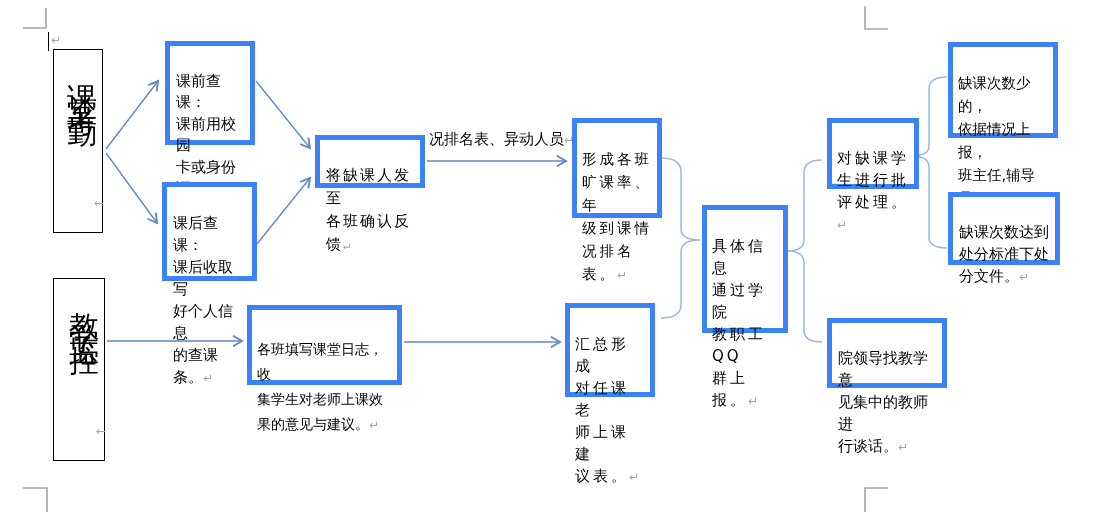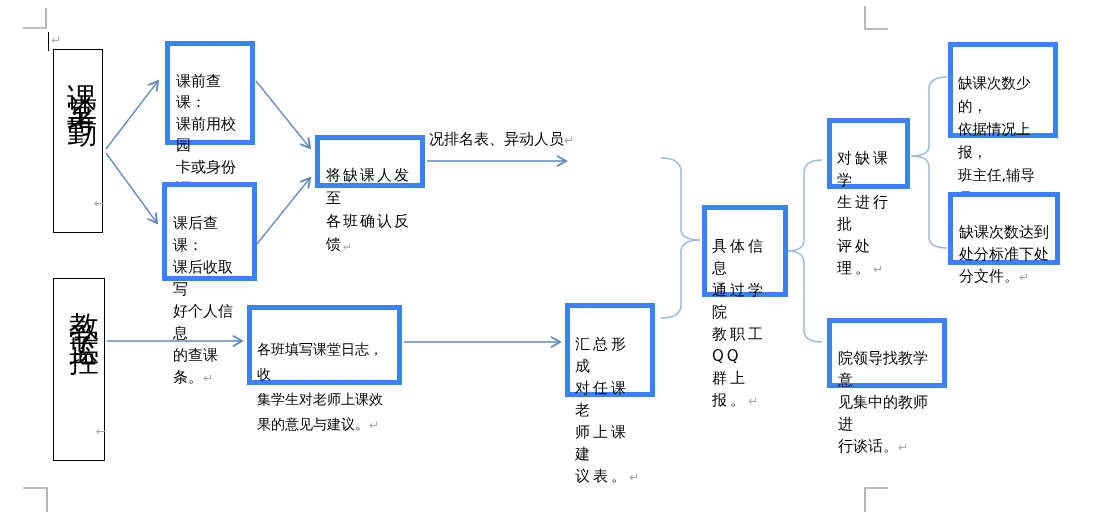--- a/index.html
+++ b/index.html
@@ -126,42 +126,48 @@
 
   <div class="node spread2" style="left:315px; top:135px; width:110px; height:53px; line-height:23px; padding-top:2px;font-family:Liberation Mono, monospace;">
     <span>将缺课人发至
 各班确认反馈</span><span class="mark">↵</span>
   </div>
 
   <div class="label" style="left:429px; top:130px;">
     <span>况排名表、异动人员</span><span class="mark">↵</span>
   </div>
 
+  <div class="node spread" style="left:572px; top:118px; width:90px; height:100px; line-height:23px; font-size:14.5px; padding:2px 5px;">
+    <span>形成各班
+旷课率、年
+级到课情
+况排名表。</span><span class="mark">↵</span>
+  </div>
 
   <div class="node spread" style="left:565px; top:303px; width:90px; height:94px; padding:3px 5px;">
     <span>汇总形成
 对任课老
 师上课建
 议表。</span><span class="mark">↵</span>
   </div>
 
   <div class="node" style="left:247px; top:305px; width:155px; height:80px; line-height:25px; font-size:14px; padding:2px 5px;">
     <span>各班填写课堂日志，收
 集学生对老师上课效
 果的意见与建议。</span><span class="mark">↵</span>
   </div>
 
-  <div class="node spread" style="left:702px; top:205px; width:86px; height:92px; padding:3px 5px;">
+  <div class="node spread" style="left:702px; top:205px; width:86px; height:128px; padding:3px 5px;">
     <span>具体信息
 通过学院
 教职工 QQ
 群上报。</span><span class="mark">↵</span>
   </div>
 
-  <div class="node spread" style="left:827px; top:118px; width:83px; height:71px; padding:2px 5px;">
+  <div class="node spread" style="left:827px; top:118px; width:92px; height:71px; padding:2px 5px;">
     <span>对缺课学
 生进行批
 评处理。</span><span class="mark">↵</span>
   </div>
 
   <div class="node" style="left:948px; top:42px; width:110px; height:96px; line-height:23px; font-size:14.5px; padding:2px 5px;">
     <span>缺课次数少的，
 依据情况上报，
 班主任,辅导员
 进行批评教育</span><span class="mark">↵</span>

